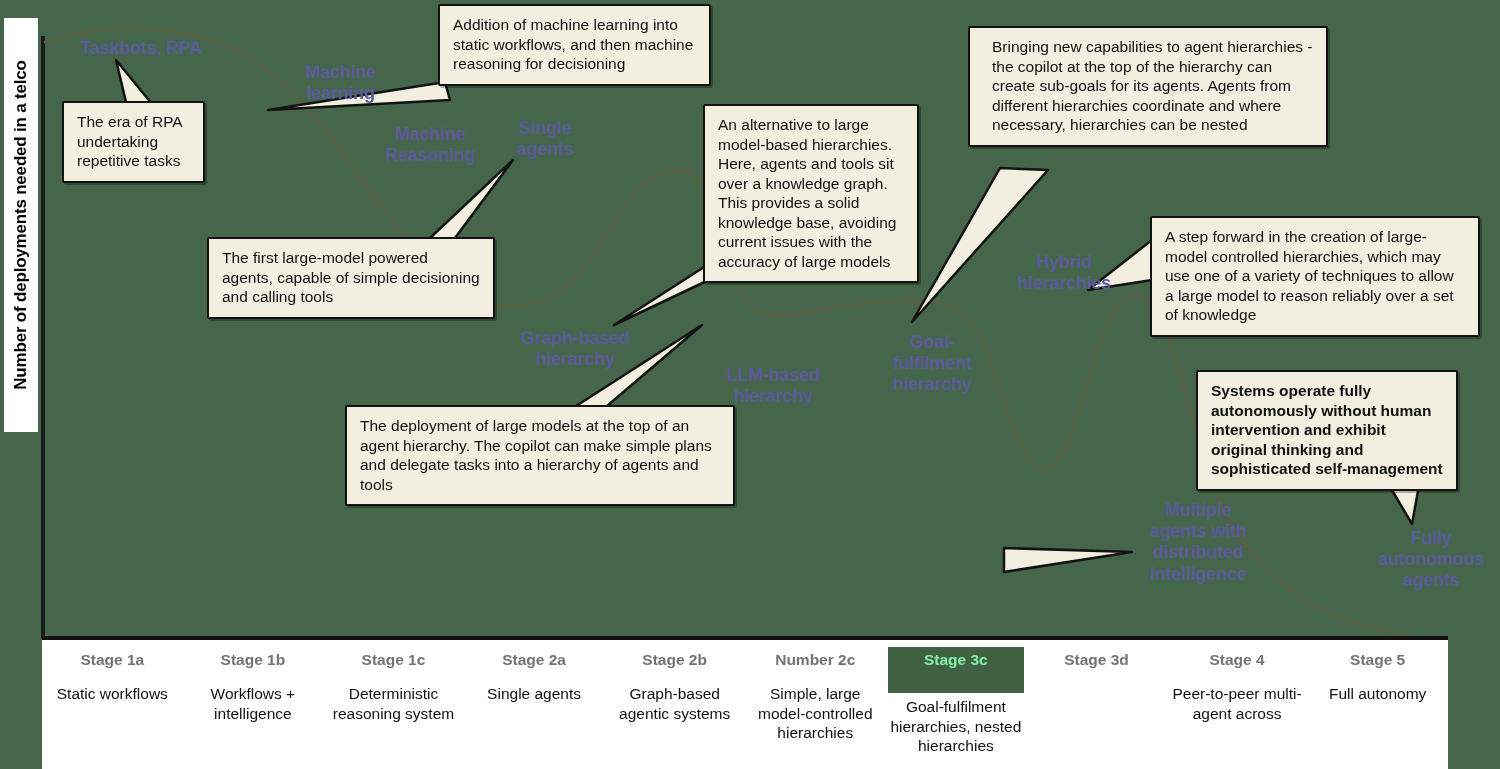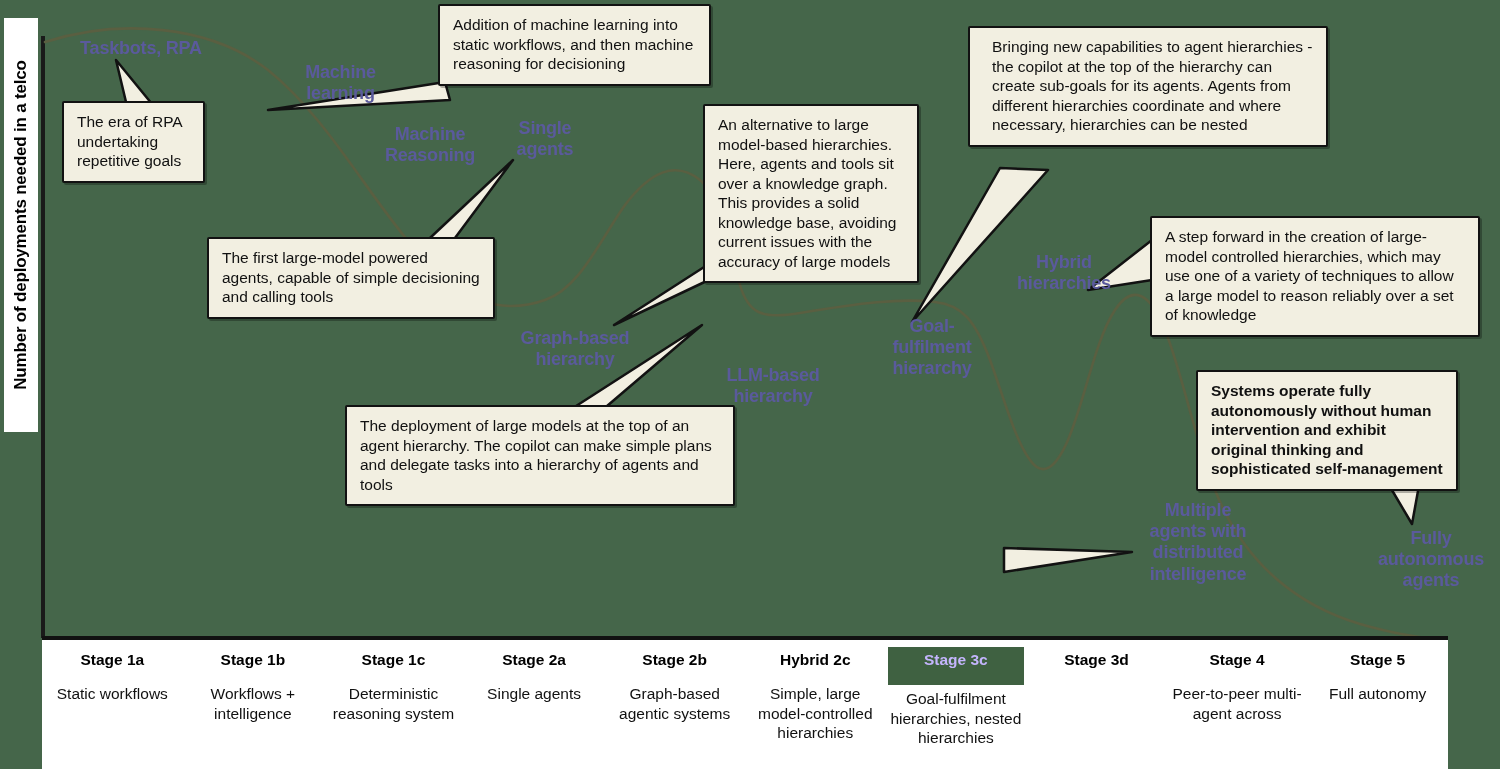--- a/index.html
+++ b/index.html
@@ -91,29 +91,29 @@
     border-top: 4px solid #111;
     display: flex;
   }
   .stage-col {
     flex: 1 1 0;
     display: flex; flex-direction: column;
     align-items: stretch;
     padding-top: 7px;
   }
   .stage-head {
-    font-size: 15.5px; font-weight: bold; color: #000000;
+    font-size: 15.5px; font-weight: bold; color: #737373;
     text-align: center;
     padding: 4px 2px 5px 2px;
     line-height: 1.15;
   }
   .stage-head.highlight {
     background: #3f6141;
-    color: #c4b5fd;
-    padding-bottom: 16px;
+    color: #86efac;
+    padding-bottom: 24px;
     margin: 0 2px;
   }
   .stage-desc {
     font-size: 15.5px; color: #111;
     text-align: center;
     line-height: 1.28;
     padding: 10px 4px 0 4px;
   }
   .stage-col.has-highlight .stage-desc { padding-top: 4px; }
 </style>
@@ -189,21 +189,21 @@
   <div class="curve-label" style="left:500px; top:328px; width:150px;">
     <div>Graph-based</div>
     <div>hierarchy</div>
   </div>
 
   <div class="curve-label" style="left:712px; top:318px; width:122px;margin-top:47px;">
     <div>LLM-based</div>
     <div>hierarchy</div>
   </div>
 
-  <div class="curve-label" style="left:868px; top:316px; width:128px;">
+  <div class="curve-label" style="left:868px; top:332px; width:128px;">
     <div>Goal-</div>
     <div>fulfilment</div>
     <div>hierarchy</div>
   </div>
 
   <div class="curve-label" style="left:1128px; top:500px; width:140px;">
     <div>Multiple</div>
     <div>agents with</div>
     <div>distributed</div>
     <div>intelligence</div>
@@ -213,21 +213,21 @@
     <div>Hybrid</div>
     <div>hierarchies</div>
   </div>
 
   <div class="curve-label" style="left:1362px; top:528px; width:138px;">
     <div>Fully</div>
     <div>autonomous</div>
     <div>agents</div>
   </div>
 
-  <div class="callout" style="left:62px; top:101px; width:143px;">The era of RPA undertaking repetitive goals</div>
+  <div class="callout" style="left:62px; top:101px; width:143px;">The era of RPA undertaking repetitive tasks</div>
 
   <div class="callout" style="left:438px; top:4px; width:273px;">Addition of machine learning into static workflows, and then machine reasoning for decisioning</div>
 
   <div class="callout" style="left:207px; top:237px; width:288px;">The first large-model powered agents, capable of simple decisioning and calling tools</div>
 
   <div class="callout" style="left:703px; top:104px; width:216px;">An alternative to large model-based hierarchies. Here, agents and tools sit over a knowledge graph. This provides a solid knowledge base, avoiding current issues with the accuracy of large models</div>
 
   <div class="callout" style="left:345px; top:405px; width:390px;">The deployment of large models at the top of an agent hierarchy. The copilot can make simple plans and delegate tasks into a hierarchy of agents and tools</div>
 
   <div class="callout" style="left:968px; top:26px; width:360px;padding-left:22px;">Bringing new capabilities to agent hierarchies - the copilot at the top of the hierarchy can create sub-goals for its agents.  Agents from different hierarchies coordinate and where necessary, hierarchies can be nested</div>
@@ -258,21 +258,21 @@
       <div class="stage-head">Stage 2a</div>
       <div class="stage-desc">Single agents</div>
     </div>
 
     <div class="stage-col">
       <div class="stage-head">Stage 2b</div>
       <div class="stage-desc">Graph-based agentic systems</div>
     </div>
 
     <div class="stage-col">
-      <div class="stage-head">Hybrid 2c</div>
+      <div class="stage-head">Number 2c</div>
       <div class="stage-desc">Simple, large model-controlled hierarchies</div>
     </div>
 
     <div class="stage-col has-highlight">
       <div class="stage-head highlight">Stage 3c</div>
       <div class="stage-desc">Goal-fulfilment hierarchies, nested hierarchies</div>
     </div>
 
     <div class="stage-col">
       <div class="stage-head">Stage 3d</div>

